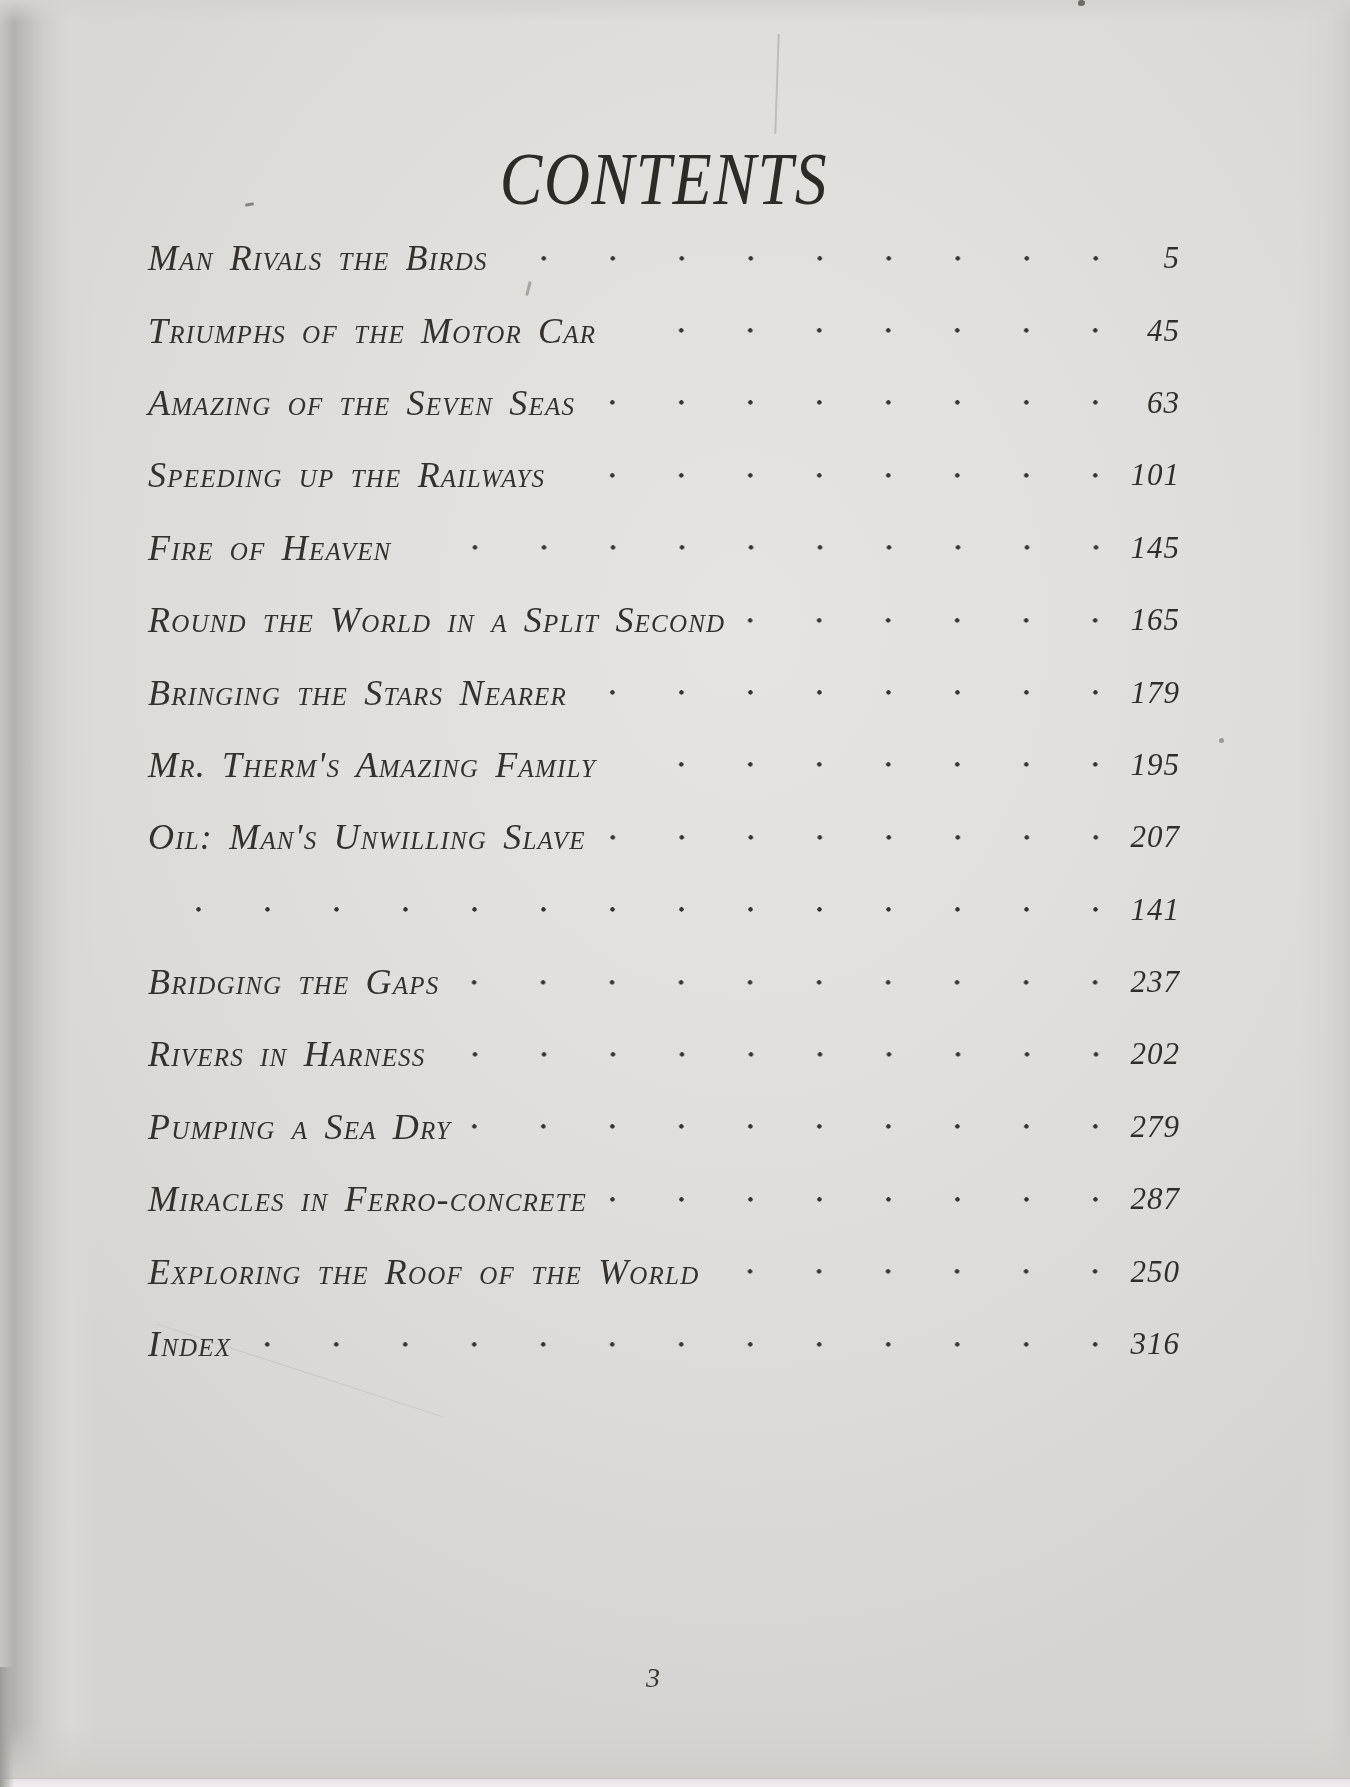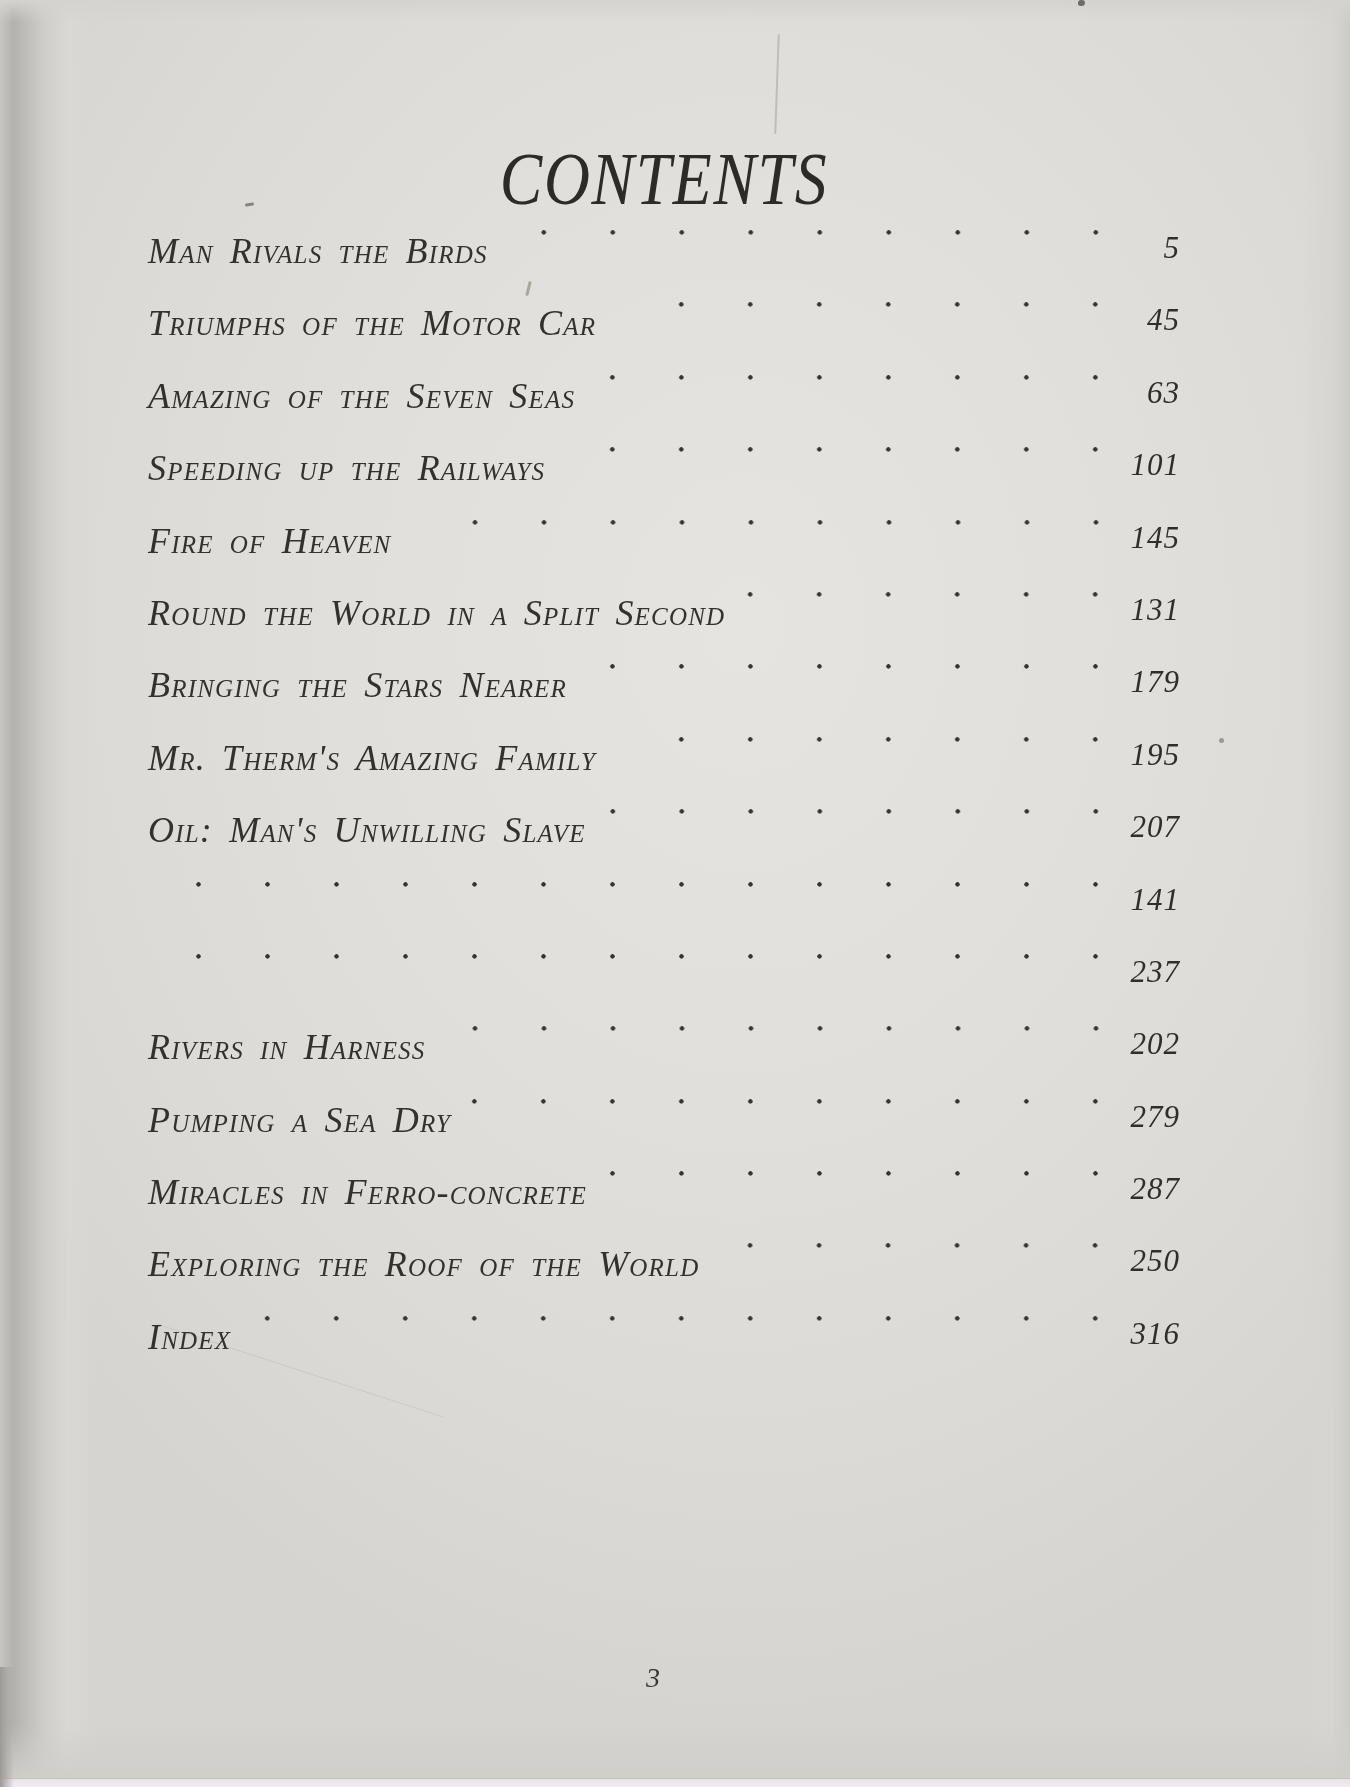--- a/index.html
+++ b/index.html
@@ -102,21 +102,21 @@
     position: absolute;
     top: 214px;
     left: 148px;
     width: 1032px;
   }
   .toc-row {
     box-sizing: border-box;
     height: 72.4px;
     padding-top: 16px;
     display: flex;
-    align-items: flex-start;
+    align-items: center;
   }
   .toc-title {
     font-size: 36px;
     font-variant: small-caps;
     letter-spacing: 1.2px;
     word-spacing: 6px;
     white-space: nowrap;
     color: #34312c;
   }
   .toc-leader {
@@ -190,21 +190,21 @@
         <span class="toc-page">101</span>
       </div>
       <div class="toc-row">
         <span class="toc-title">Fire of Heaven</span>
         <span class="toc-leader"></span>
         <span class="toc-page">145</span>
       </div>
       <div class="toc-row">
         <span class="toc-title">Round the World in a Split Second</span>
         <span class="toc-leader"></span>
-        <span class="toc-page">131</span>
+        <span class="toc-page">165</span>
       </div>
       <div class="toc-row">
         <span class="toc-title">Bringing the Stars Nearer</span>
         <span class="toc-leader"></span>
         <span class="toc-page">179</span>
       </div>
       <div class="toc-row">
         <span class="toc-title">Mr. Therm's Amazing Family</span>
         <span class="toc-leader"></span>
         <span class="toc-page">195</span>
@@ -212,20 +212,21 @@
       <div class="toc-row">
         <span class="toc-title">Oil: Man's Unwilling Slave</span>
         <span class="toc-leader"></span>
         <span class="toc-page">207</span>
       </div>
       <div class="toc-row">
         <span class="toc-leader"></span>
         <span class="toc-page">141</span>
       </div>
       <div class="toc-row">
+        <span class="toc-title">Bridging the Gaps</span>
         <span class="toc-leader"></span>
         <span class="toc-page">237</span>
       </div>
       <div class="toc-row">
         <span class="toc-title">Rivers in Harness</span>
         <span class="toc-leader"></span>
         <span class="toc-page">202</span>
       </div>
       <div class="toc-row">
         <span class="toc-title">Pumping a Sea Dry</span>

